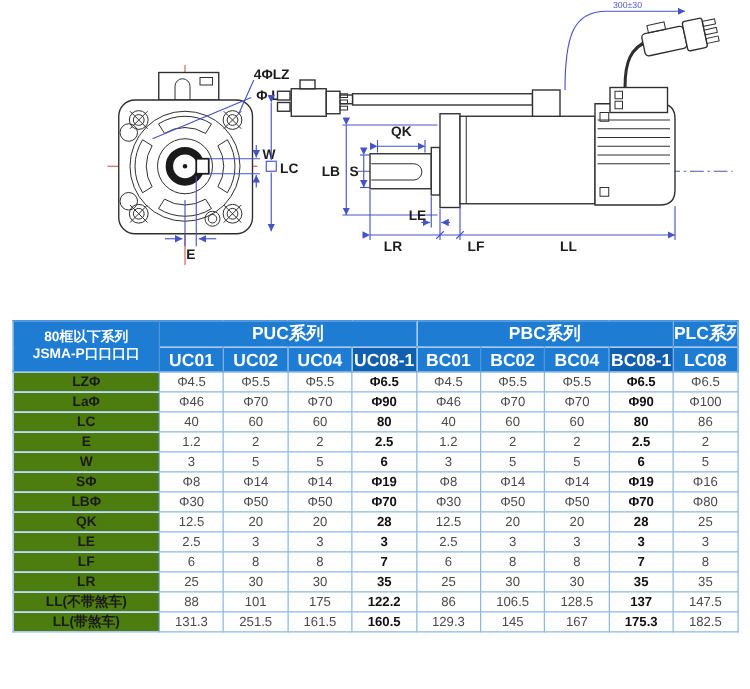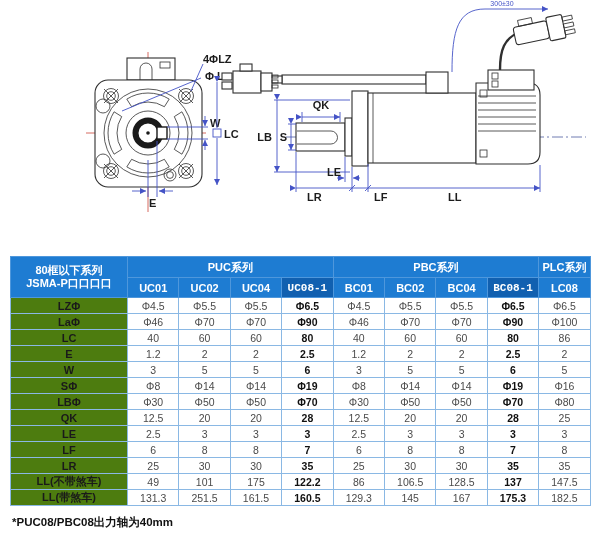--- a/index.html
+++ b/index.html
@@ -8,22 +8,22 @@
   .drawing{position:absolute;left:0;top:0;width:508px;height:252px;}
   .dim-label{font:bold 11px "Liberation Sans",sans-serif;fill:#1c1c1c;}
   .cable-dim{font:7px "Liberation Sans",sans-serif;fill:#4453c6;}
   .outline{stroke:#2f2f2f;stroke-width:1.1;fill:#ffffff;}
   .outline-thin{stroke:#2f2f2f;stroke-width:0.8;fill:none;}
   .dim{stroke:var(--dim-blue);stroke-width:0.9;fill:none;}
   .red-cl{stroke:var(--centerline-red);stroke-width:0.8;}
   .dash-cl{stroke:#4d5a9e;stroke-width:0.8;stroke-dasharray:11 3 2 3;}
   .spec-table{position:absolute;left:10px;top:256px;width:580px;border-collapse:collapse;table-layout:fixed;font-family:"Liberation Sans",sans-serif;}
   .spec-table th,.spec-table td{border:1px solid var(--grid);padding:0;text-align:center;overflow:hidden;white-space:nowrap;}
-  .spec-table thead th{background:var(--header-blue);color:#fff;font-size:11px;font-weight:bold;border-color:#4e97dc;}
-  .spec-table thead th.hl{background:var(--header-dark);font-family:Liberation Mono, monospace;}
+  .spec-table thead th{background:var(--header-blue);color:#fff;font-size:14px;font-weight:bold;border-color:#4e97dc;}
+  .spec-table thead th.hl{background:var(--header-dark);}
   .spec-table thead tr.grp th{height:20px;margin-top:40px;}
   .spec-table thead tr.cols th{height:19px;}
   .spec-table th.corner{font-size:11px;line-height:13px;background:var(--header-blue);}
   .spec-table tbody tr{height:16px;}
   .spec-table tbody th{font-size:11px;font-weight:bold;color:#1a1a1a;background:#4d7c0f;margin-left:44px;}
   .spec-table tbody td{font-size:10.5px;color:#4a4a4a;background:#fff;}
   .spec-table tbody td.hl{font-weight:bold;color:#111;}
   .spec-table{border:1px solid #2176c7;}
   .notes{position:absolute;left:12px;top:514px;font-size:11.5px;font-weight:bold;color:#111;line-height:16px;}
 </style>
@@ -383,21 +383,21 @@
           <td>30</td>
           <td class="hl">35</td>
           <td>25</td>
           <td>30</td>
           <td>30</td>
           <td class="hl">35</td>
           <td>35</td>
         </tr>
         <tr>
           <th>LL(不带煞车)</th>
-          <td>49</td>
+          <td>88</td>
           <td>101</td>
           <td>175</td>
           <td class="hl">122.2</td>
           <td>86</td>
           <td>106.5</td>
           <td>128.5</td>
           <td class="hl">137</td>
           <td>147.5</td>
         </tr>
         <tr>
@@ -409,15 +409,14 @@
           <td>129.3</td>
           <td>145</td>
           <td>167</td>
           <td class="hl">175.3</td>
           <td>182.5</td>
         </tr>
       </tbody>
     </table>
 
   <div class="notes">
-    <div>*PUC08/PBC08出力轴为40mm</div>
   </div>
 </div>
 
 </body></html>

